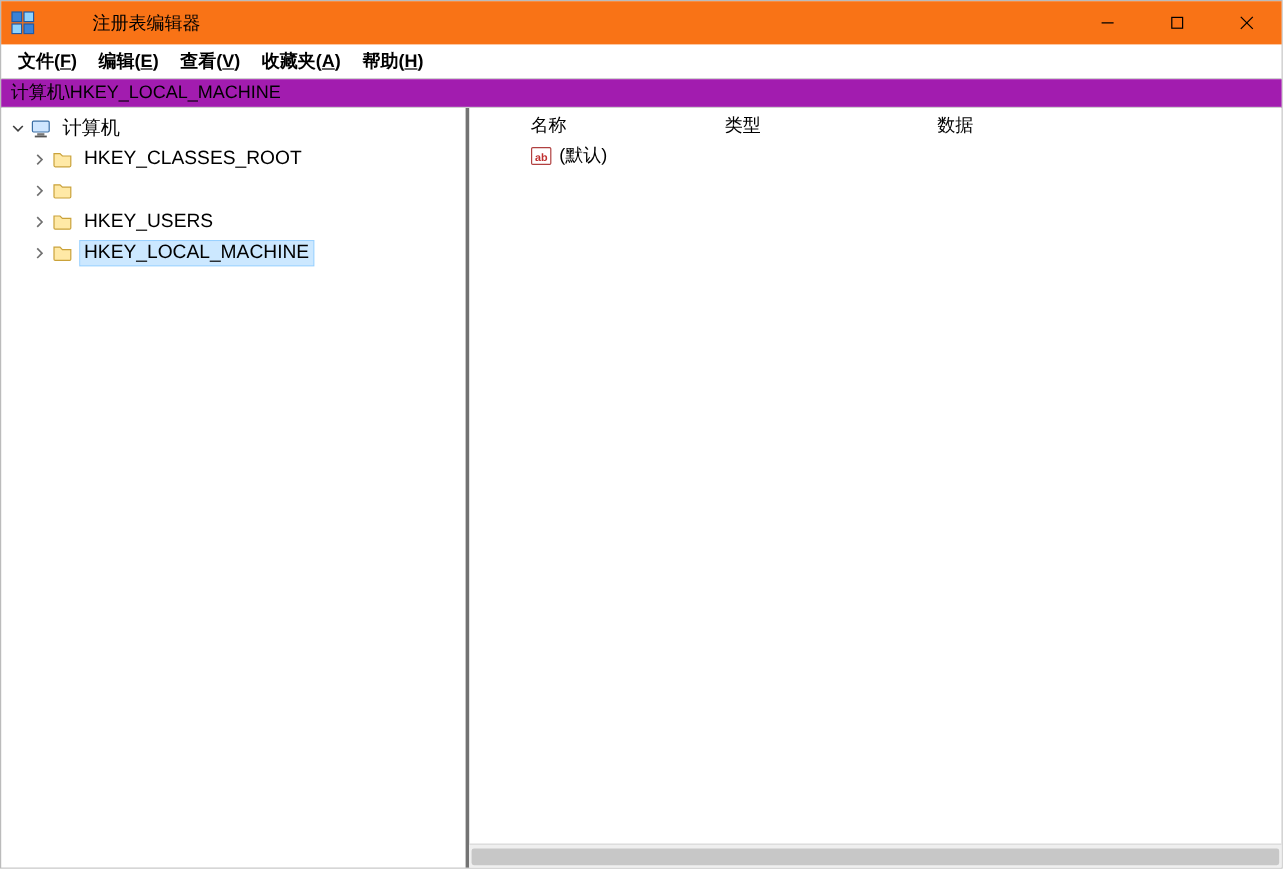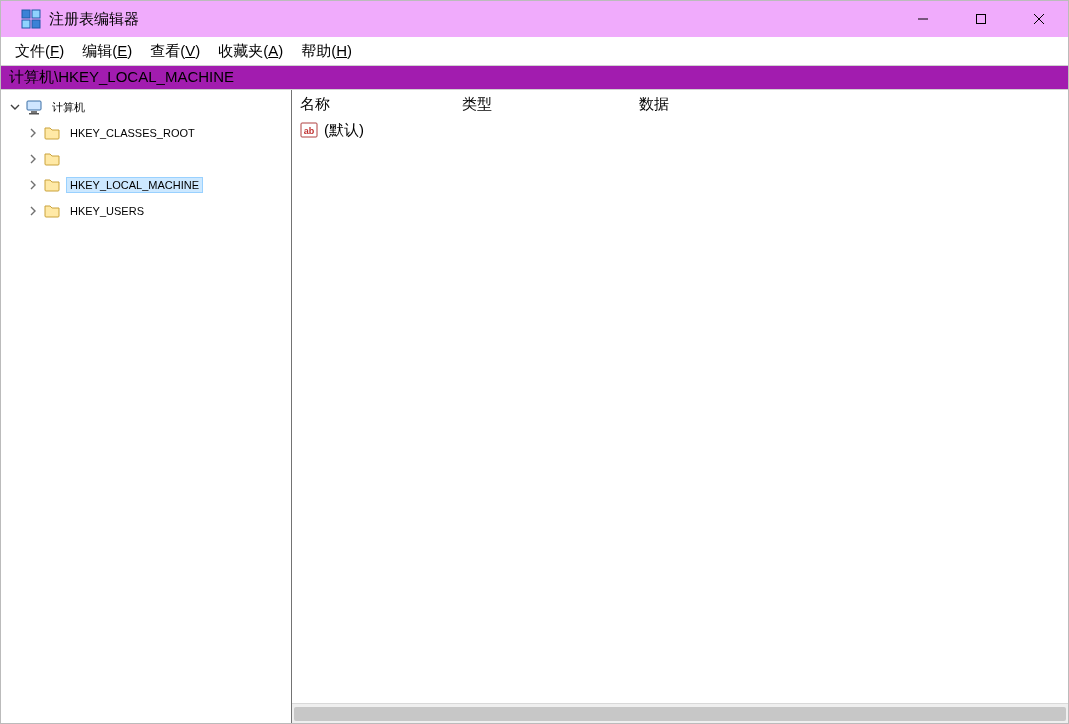--- a/index.html
+++ b/index.html
@@ -16,22 +16,23 @@
     background: #fff;
     display: flex;
     flex-direction: column;
     border: 1px solid #bbb;
   }
   
   .titlebar {
     height: 36px;
     display: flex;
     align-items: center;
-    background: #f0abfc;
-    padding-left: 20px;
+    background: #f97316;
+    padding-left: 8px;
+    gap: 40px;
   }
   .titlebar .app-icon {
     width: 20px; height: 20px;
     margin-right: 8px;
     display: inline-flex; align-items: center; justify-content: center;
   }
   .titlebar .title { flex: 0 0 auto; font-size: 15px; }
   .titlebar .spacer { flex: 1; }
   .win-controls { display: flex; height: 100%; }
   .win-btn {
@@ -40,20 +41,21 @@
     font-size: 14px;
     cursor: default;
   }
   
   .menubar {
     height: 28px;
     display: flex;
     align-items: center;
     padding: 0 6px;
     gap: 2px;
+    font-weight: bold;
   }
   .menubar .menu-item {
     padding: 3px 8px;
     cursor: default;
     font-size: 15px;
   }
   .menubar .menu-item u { text-decoration: underline; }
   .menubar-sep {
     height: 1px;
     background: #d0d0d0;
@@ -69,25 +71,25 @@
     background: #a21caf;
     outline: none;
   }
   
   .body-split {
     flex: 1;
     display: flex;
     min-height: 0;
   }
   .tree-pane {
-    width: 291px;
-    border-right: 1px solid #737373;
+    width: 390px;
+    border-right: 3px solid #737373;
     padding: 4px 2px 4px 6px;
     overflow: auto;
-    font-size: 11px;
+    font-size: 16px;
   }
   .list-pane {
     flex: 1;
     display: flex;
     flex-direction: column;
     min-width: 0;
   }
   
   .tree-row {
     display: flex;
@@ -130,26 +132,26 @@
     padding: 4px 8px;
     cursor: default;
   }
   .list-body {
     flex: 1;
     overflow: auto;
     font-size: 15px;
   }
   .list-row {
     display: flex;
-    align-items: center;
+    align-items: flex-start;
     height: 24px;
   }
   .list-row .cell { padding: 2px 8px; display: flex; align-items: center; gap: 6px; }
   .list-row .value-icon { width: 18px; height: 18px; display: inline-flex; }
-  .col-name { width: 162px; }
+  .col-name { width: 162px; margin-left: 43px; }
   .col-type { width: 177px; }
   .col-data { flex: 1; }
   
   .hscroll {
     height: 20px;
     background: #efefef;
     border-top: 1px solid #d9d9d9;
     display: flex;
     align-items: center;
     padding: 2px;
@@ -248,47 +250,47 @@
               <svg viewBox="0 0 10 10">
                 <path d="M3 1 L7 5 L3 9" fill="none" stroke="#707070" stroke-width="1.4"></path>
               </svg>
             </span>
             <span class="tree-icon">
               <svg viewBox="0 0 18 18">
                 <path d="M2 4 h5 l2 2 h7 v8 a1 1 0 0 1 -1 1 H3 a1 1 0 0 1 -1 -1 Z" fill="#ffe9a6" stroke="#caa23a"></path>
               </svg>
             </span>
           </div>
+          <div class="tree-row">
+            <span class="tree-indent"></span>
+            <span class="expander">
+              <svg viewBox="0 0 10 10">
+                <path d="M3 1 L7 5 L3 9" fill="none" stroke="#707070" stroke-width="1.4"></path>
+              </svg>
+            </span>
+            <span class="tree-icon">
+              <svg viewBox="0 0 18 18">
+                <path d="M2 4 h5 l2 2 h7 v8 a1 1 0 0 1 -1 1 H3 a1 1 0 0 1 -1 -1 Z" fill="#ffe9a6" stroke="#caa23a"></path>
+              </svg>
+            </span>
+            <span class="tree-label">HKEY_USERS</span>
+          </div>
           <div class="tree-row selected">
             <span class="tree-indent"></span>
             <span class="expander">
               <svg viewBox="0 0 10 10">
                 <path d="M3 1 L7 5 L3 9" fill="none" stroke="#707070" stroke-width="1.4"></path>
               </svg>
             </span>
             <span class="tree-icon">
               <svg viewBox="0 0 18 18">
                 <path d="M2 4 h5 l2 2 h7 v8 a1 1 0 0 1 -1 1 H3 a1 1 0 0 1 -1 -1 Z" fill="#ffe9a6" stroke="#caa23a"></path>
               </svg>
             </span>
             <span class="tree-label">HKEY_LOCAL_MACHINE</span>
-          </div>
-          <div class="tree-row">
-            <span class="tree-indent"></span>
-            <span class="expander">
-              <svg viewBox="0 0 10 10">
-                <path d="M3 1 L7 5 L3 9" fill="none" stroke="#707070" stroke-width="1.4"></path>
-              </svg>
-            </span>
-            <span class="tree-icon">
-              <svg viewBox="0 0 18 18">
-                <path d="M2 4 h5 l2 2 h7 v8 a1 1 0 0 1 -1 1 H3 a1 1 0 0 1 -1 -1 Z" fill="#ffe9a6" stroke="#caa23a"></path>
-              </svg>
-            </span>
-            <span class="tree-label">HKEY_USERS</span>
           </div>
         </div>
     </div>
 
     <div class="list-pane">
       <div class="list-header">
         <div class="col col-name">名称</div>
         <div class="col col-type">类型</div>
         <div class="col col-data">数据</div>
       </div>

